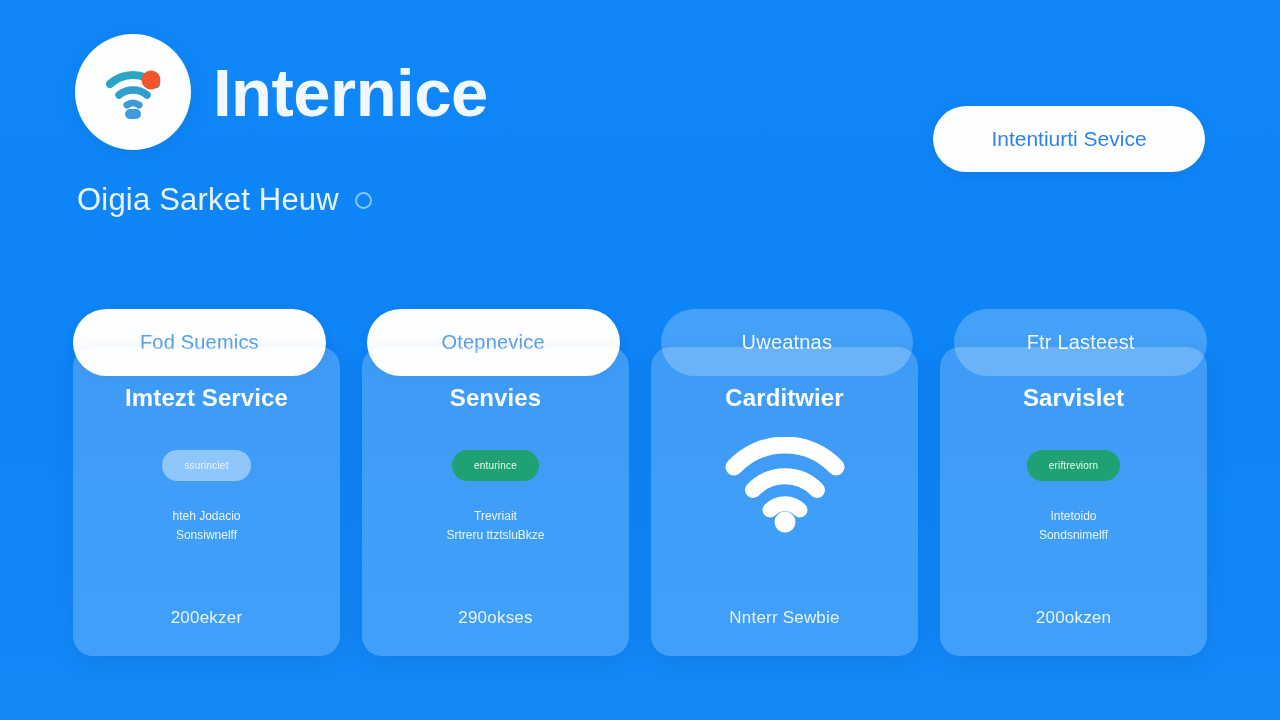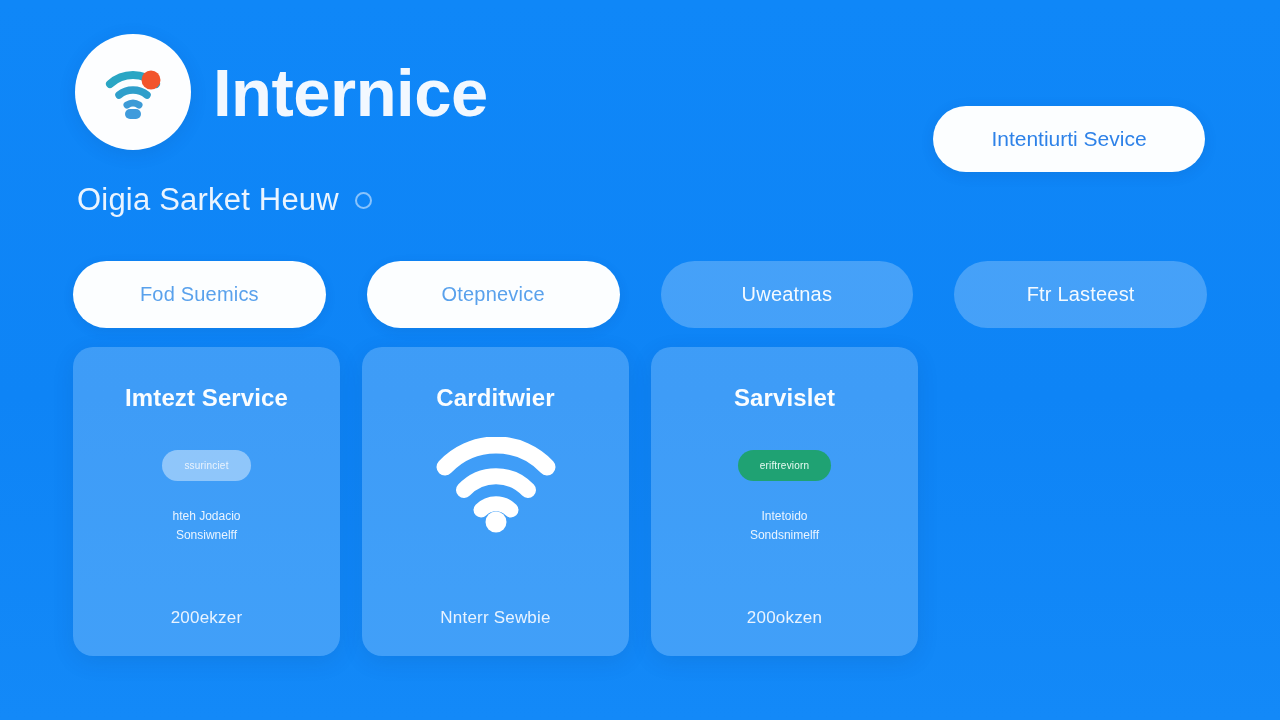--- a/index.html
+++ b/index.html
@@ -123,20 +123,21 @@
     display: flex;
     align-items: center;
     justify-content: center;
     font-size: 20px;
     font-weight: 400;
     white-space: nowrap;
     cursor: pointer;
     border: none;
     font-family: inherit;
     letter-spacing: 0.2px;
+    margin-top: 48px;
   }
 
   .tab.solid {
     background: #FCFEFF;
     color: #59A1EC;
     box-shadow: 0 3px 12px rgba(0, 40, 90, 0.09);
   }
 
   .tab.ghost {
     background: rgba(255, 255, 255, 0.23);
@@ -275,20 +276,29 @@
     <div class="card">
       <div class="card-title">Imtezt Service</div>
       <div class="card-badge neutral">ssurinciet</div>
       <div class="card-body">
         <div>hteh Jodacio</div>
         <div>Sonsiwnelff</div>
       </div>
       <div class="card-footer">200ekzer</div>
     </div>
 
+    <div class="card">
+      <div class="card-title">Senvies</div>
+      <div class="card-badge green">enturince</div>
+      <div class="card-body">
+        <div>Trevriait</div>
+        <div>Srtreru ttztsluBkze</div>
+      </div>
+      <div class="card-footer">290okses</div>
+    </div>
 
     <div class="card icon-card">
       <div class="card-title">Carditwier</div>
       <div class="card-media">
         <span>
           <svg width="122" height="96" viewBox="0 0 122 96" aria-hidden="true">
             <g fill="none" stroke="#FFFFFF" stroke-linecap="round">
               <path d="M10 30 A70 70 0 0 1 112 30" stroke-width="17"></path>
               <path d="M29 53 A44 44 0 0 1 93 53" stroke-width="16"></path>
               <path d="M46 73 A21 21 0 0 1 76 73" stroke-width="15"></path>

